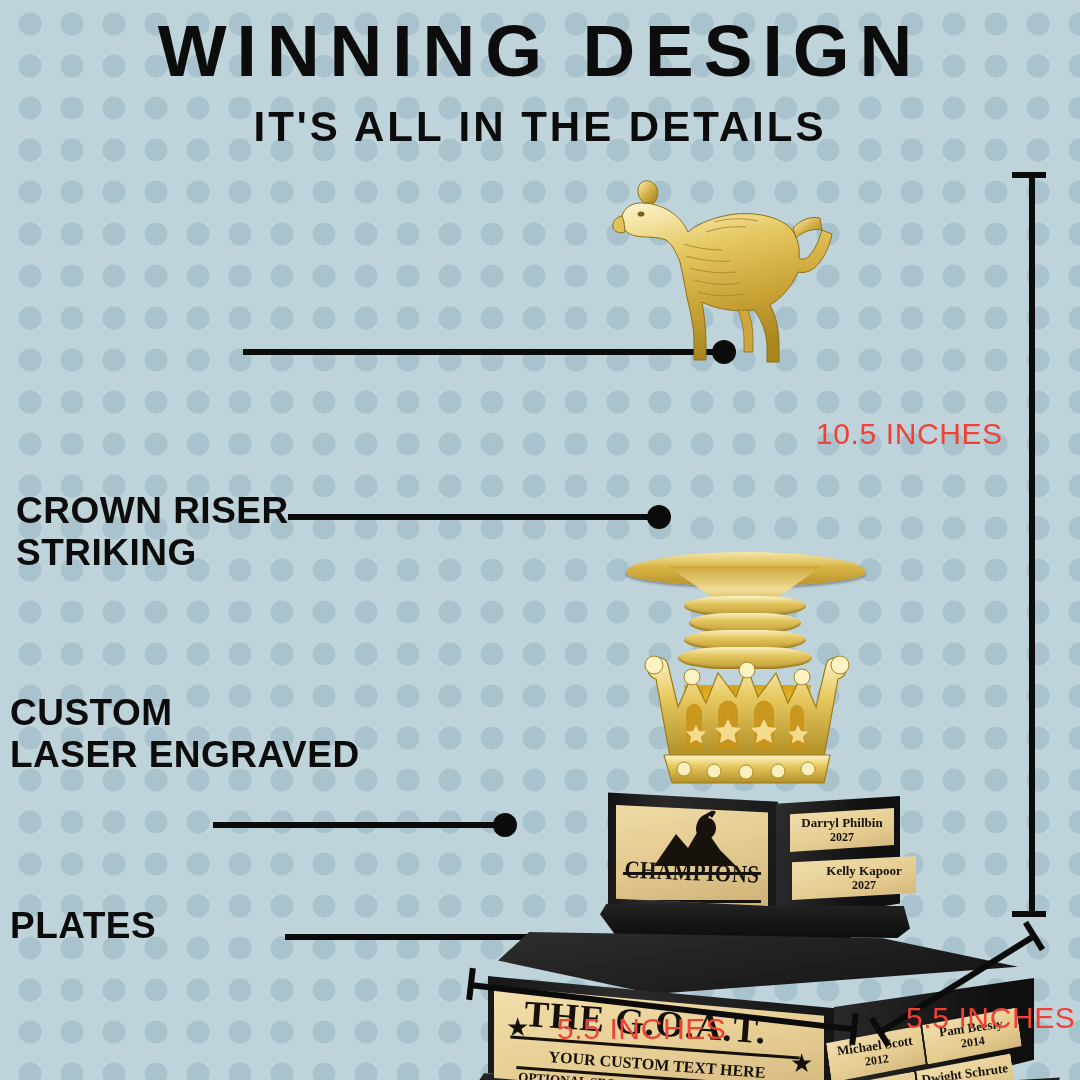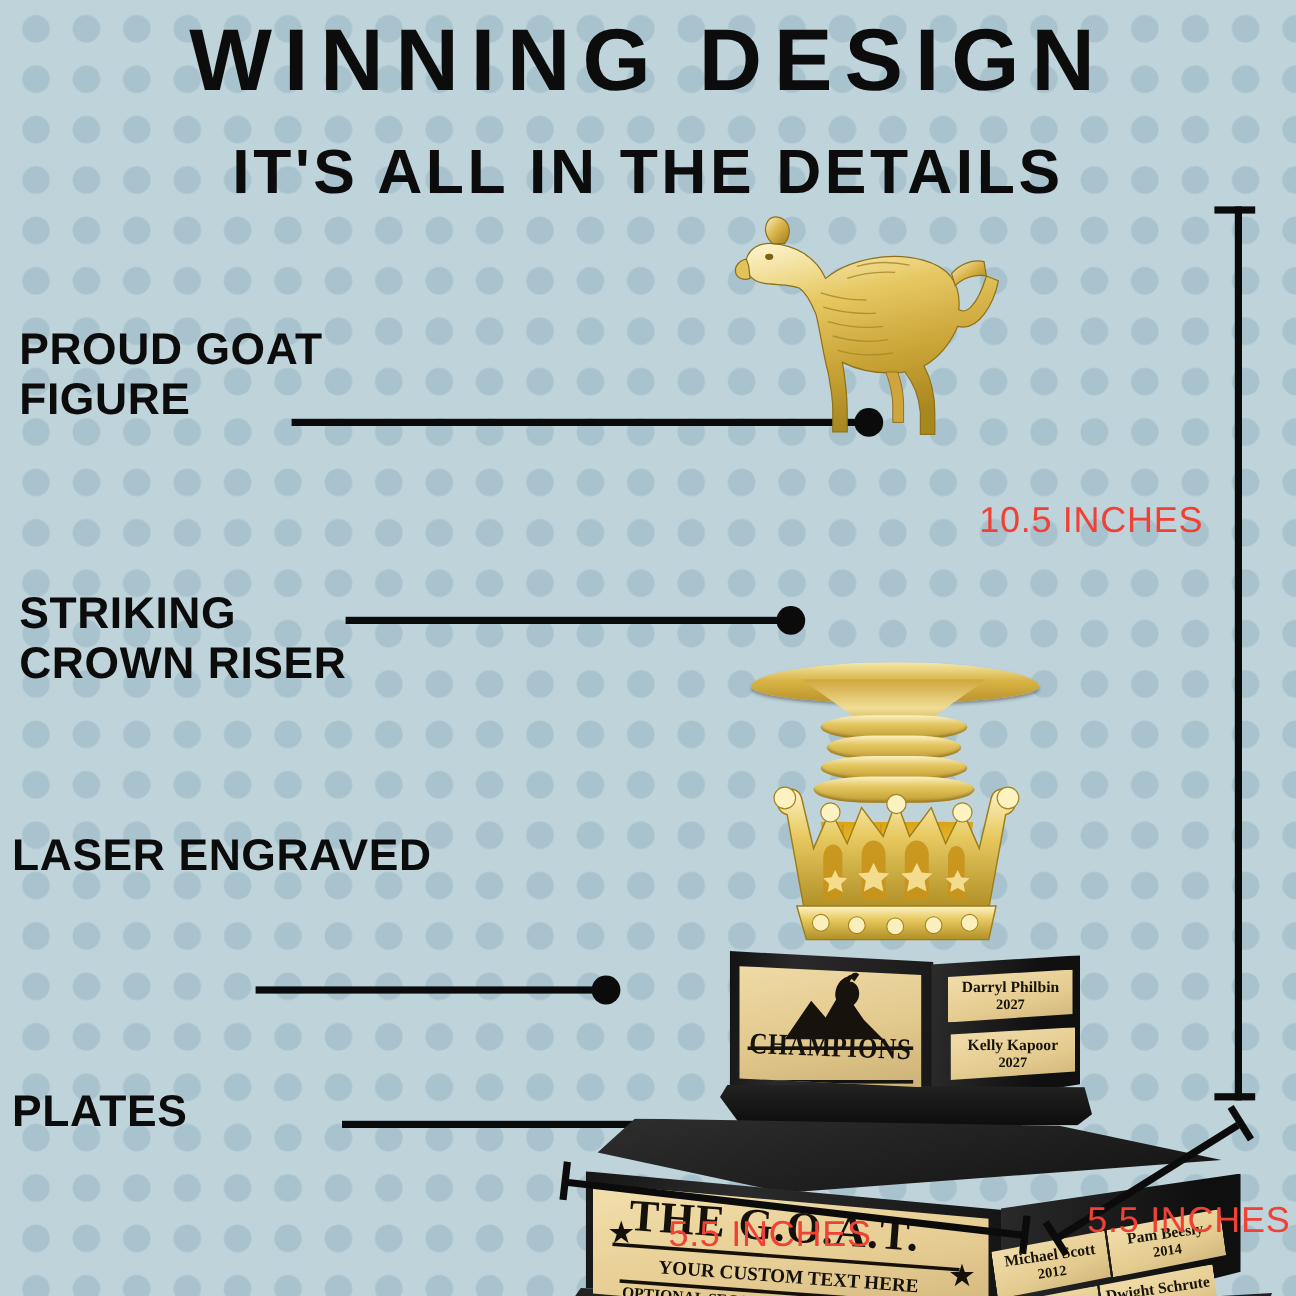--- a/index.html
+++ b/index.html
@@ -16,22 +16,22 @@
     background-position:18px 12px;
   }
 
   
   .title{
     position:absolute;left:0;right:0;top:14px;text-align:center;
     font-size:73px;font-weight:700;letter-spacing:10px;color:#0c0c0c;
     line-height:1;white-space:nowrap;
   }
   .subtitle{
-    position:absolute;left:0;right:0;top:118px;text-align:center;
-    font-size:52px;font-weight:700;letter-spacing:3px;color:#0c0c0c;
+    position:absolute;left:0;right:0;top:106px;text-align:center;
+    font-size:42px;font-weight:700;letter-spacing:3px;color:#0c0c0c;
     line-height:1;white-space:nowrap;
   }
 
   
   .callout{
     position:absolute;color:#0c0c0c;font-weight:700;
     font-size:37px;line-height:1.13;letter-spacing:.5px;text-transform:uppercase;
   }
   .c1{left:16px;top:270px;}
   .c2{left:16px;top:490px;}
@@ -171,29 +171,26 @@
   .star{position:absolute;color:#15110a;font-size:26px;line-height:1;}
 </style>
 </head>
 <body>
 
 <div id="stage">
 
   <div class="title">WINNING DESIGN</div>
   <div class="subtitle">IT'S ALL IN THE DETAILS</div>
 
-  <div class="callout c1">
-    <div>PROUD GOAT</div>
-    <div>FIGURE</div>
-  </div>
   <div class="callout c2">
+    <div>CROWN RISER</div>
     <div>STRIKING</div>
-    <div>CROWN RISER</div>
   </div>
   <div class="callout c3">
+    <div>CUSTOM</div>
     <div>LASER ENGRAVED</div>
   </div>
   <div class="callout c4">
     <div>PLATES</div>
   </div>
 
   <div class="leader" style="left:243px;top:349px;width:484px;">
     <span class="dot"></span>
   </div>
   <div class="leader" style="left:288px;top:514px;width:374px;">
@@ -344,21 +341,21 @@
         <div class="champ-word">CHAMPIONS</div>
         <div class="champ-rule" style="top:98px;"></div>
       </div>
 
       <div class="name-plate" style="left:182px;top:26px;width:104px;height:44px;
            clip-path:polygon(0 14%,100% 0,100% 84%,0 100%);">
         <div class="np-top" style="margin-top:7px;">Darryl Philbin</div>
         <div class="np-year">2027</div>
       </div>
       <div class="name-plate" style="left:184px;top:74px;width:104px;height:44px;
-           clip-path:polygon(0 14%,100% 0,100% 84%,0 100%);">
+           clip-path:polygon(0 14%,100% 0,100% 84%,0 100%);padding-left:20px;">
         <div class="np-top" style="margin-top:7px;">Kelly Kapoor</div>
         <div class="np-year">2027</div>
       </div>
     </div>
 
     <div class="lower-base">
       <div class="lb-top"></div>
       <div class="lb-front"></div>
       <div class="lb-side"></div>
       <div class="lb-foot"></div>

